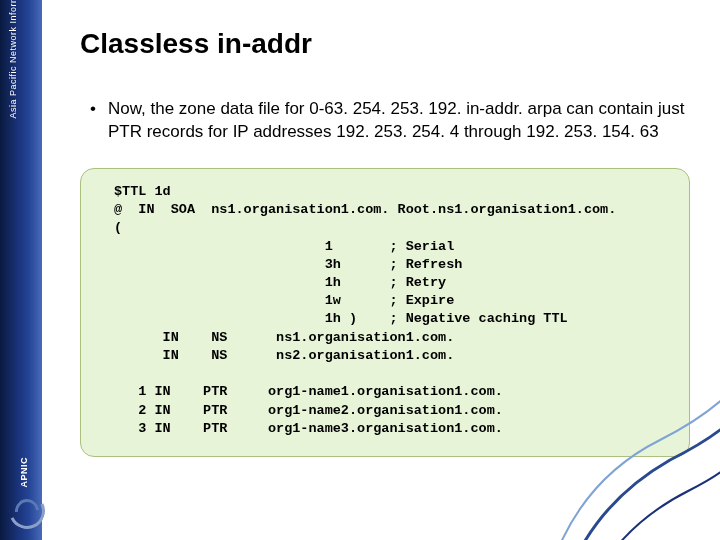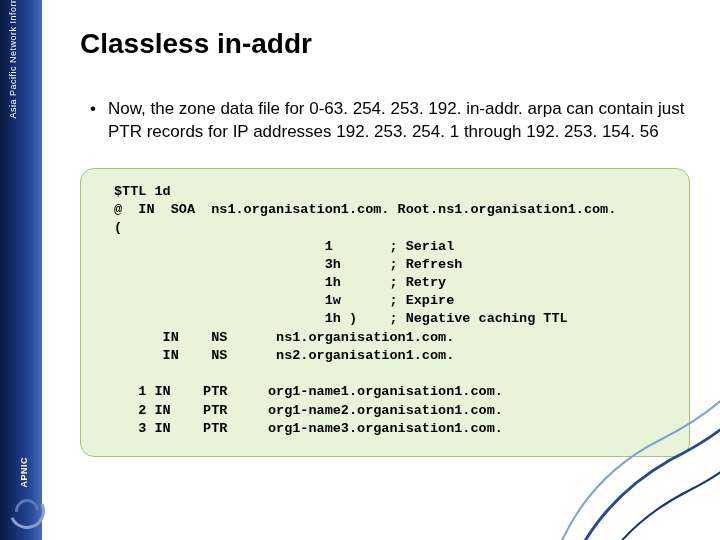--- a/index.html
+++ b/index.html
@@ -29,21 +29,21 @@
   </div>
   <div class="logo">
     <div class="logo-text">APNIC</div>
     <div class="logo-swirl"></div>
   </div>
 
   <div class="content">
     <div class="title">Classless in-addr</div>
     <div class="bullet">
       <span class="dot">•</span>
-      <span>Now, the zone data file for 0-63. 254. 253. 192. in-addr. arpa can contain just PTR records for IP addresses 192. 253. 254. 1 through 192. 253. 154. 56</span>
+      <span>Now, the zone data file for 0-63. 254. 253. 192. in-addr. arpa can contain just PTR records for IP addresses 192. 253. 254. 4 through 192. 253. 154. 63</span>
     </div>
     <div class="codebox">$TTL 1d
 @  IN  SOA  ns1.organisation1.com. Root.ns1.organisation1.com.
 (
                           1       ; Serial
                           3h      ; Refresh
                           1h      ; Retry
                           1w      ; Expire
                           1h )    ; Negative caching TTL
       IN    NS      ns1.organisation1.com.

